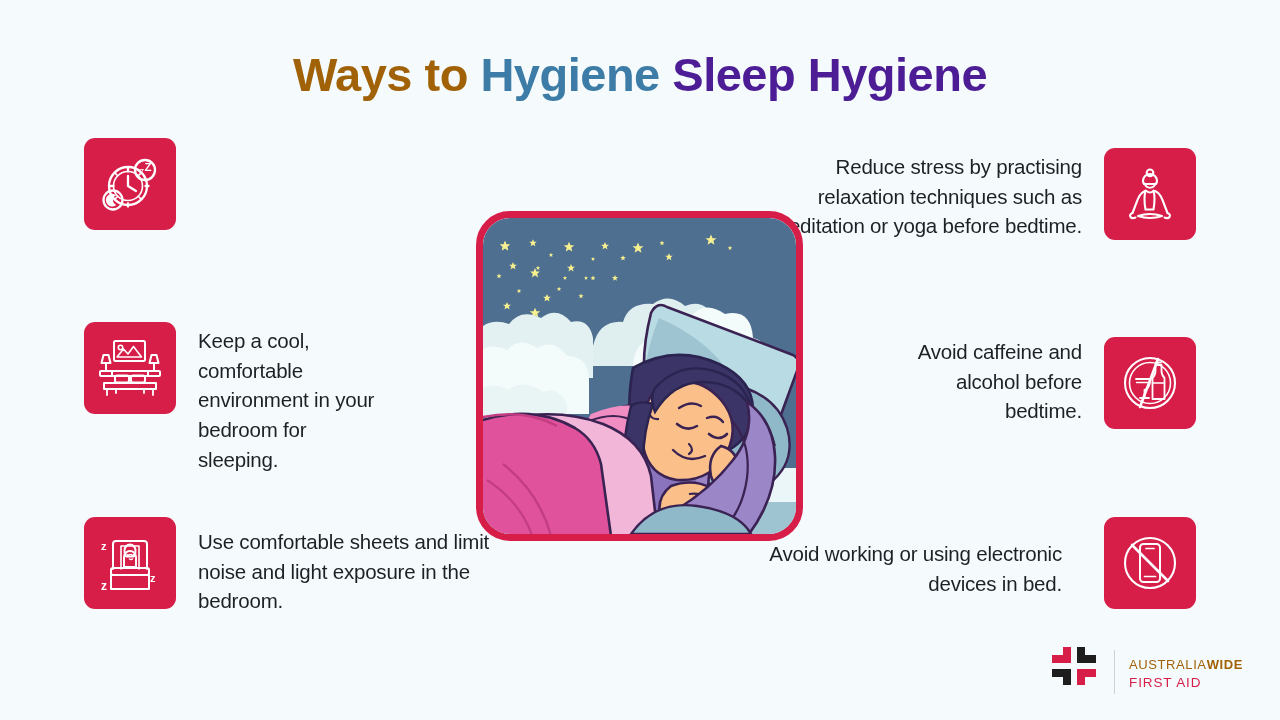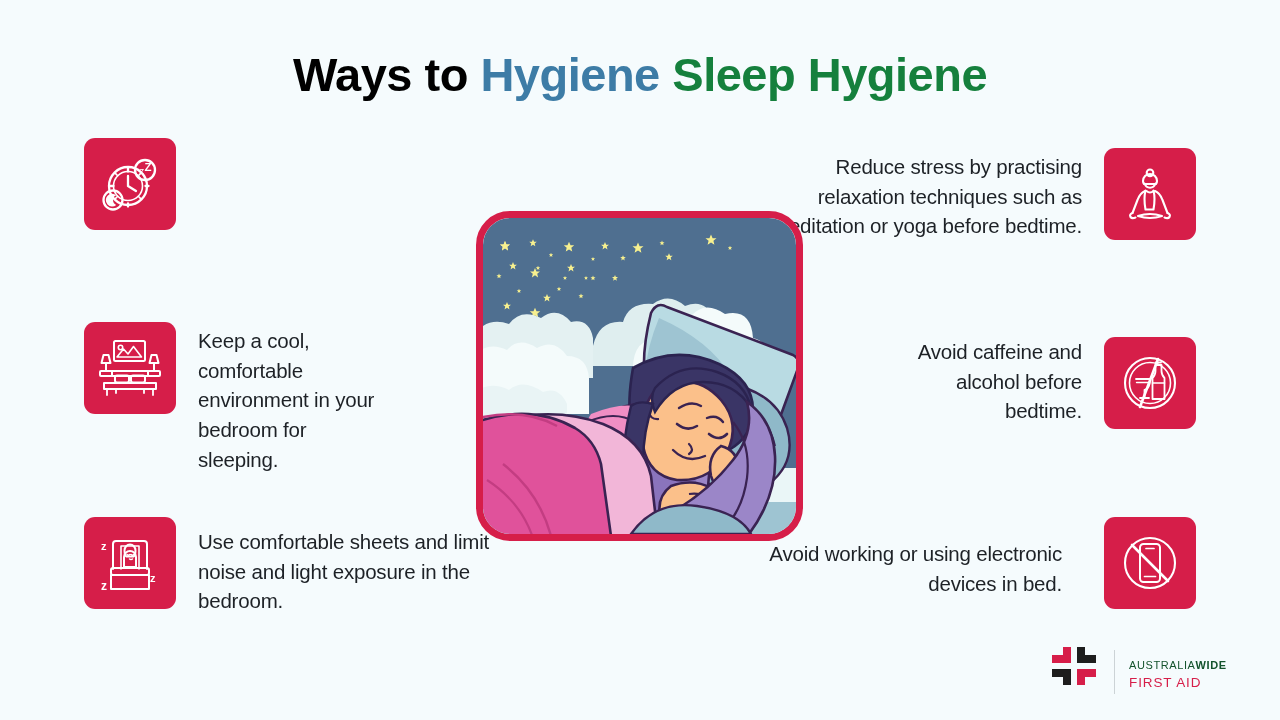--- a/index.html
+++ b/index.html
@@ -20,23 +20,23 @@
     position: absolute;
     top: 47px;
     left: 0;
     width: 1280px;
     text-align: center;
     font-size: 47px;
     font-weight: bold;
     letter-spacing: -0.5px;
     white-space: nowrap;
   }
-  .t-dark  { color: #000000; }
+  .t-dark  { color: #a16207; }
   .t-blue  { color: #3d7ca6; }
-  .t-red   { color: #15803d; }
+  .t-red   { color: #4c1d95; }
 
   
   .tip {
     position: absolute;
     display: flex;
     align-items: flex-start;
   }
   .tip.left  { left: 84px;  flex-direction: row; }
   .tip.right { right: 84px; flex-direction: row-reverse; }
 
@@ -108,23 +108,23 @@
   .logo-mark { width: 52px; height: 54px; flex: 0 0 auto; }
   .logo-div {
     width: 1px;
     height: 44px;
     background: #ccd3d6;
     margin: 0 14px 0 12px;
     flex: 0 0 auto;
   }
   .logo-words { padding-top: 2px; }
   .logo-line1 {
-    font-size: 11px;
+    font-size: 13px;
     letter-spacing: 0.6px;
-    color: #14532d;
+    color: #a16207;
     white-space: nowrap;
   }
   .logo-line1 b { font-weight: bold; }
   .logo-line1 span.light { font-weight: normal; }
   .logo-line2 {
     font-size: 13.5px;
     letter-spacing: 0.9px;
     color: #d61e49;
     margin-top: 3px;
     white-space: nowrap;

